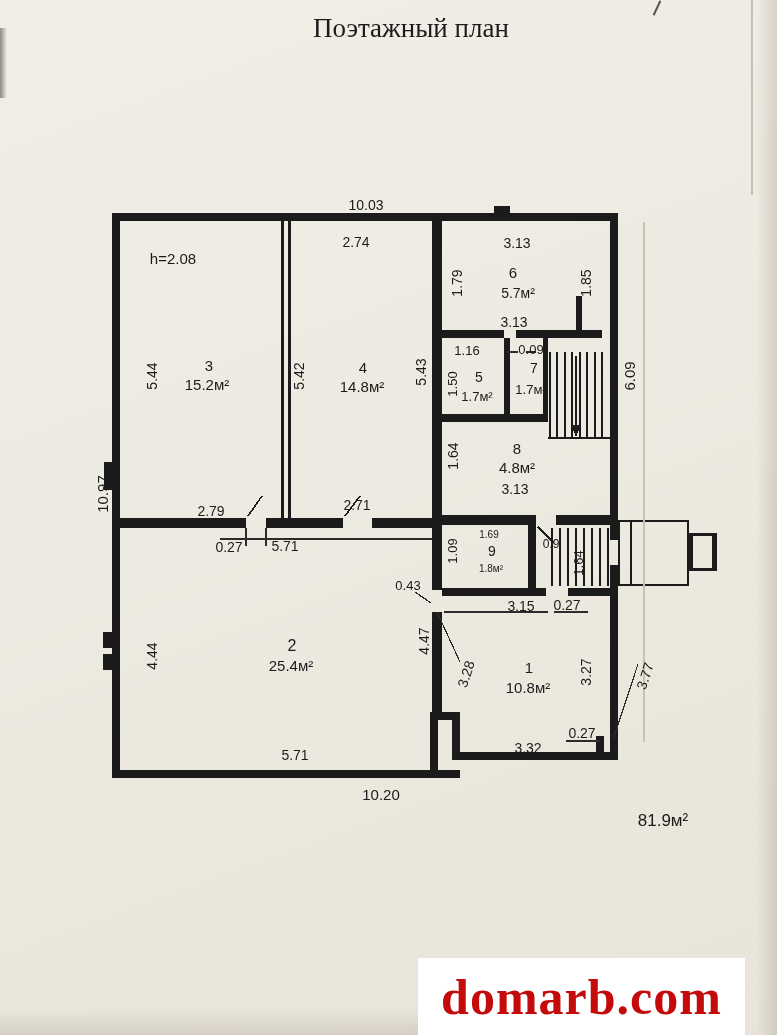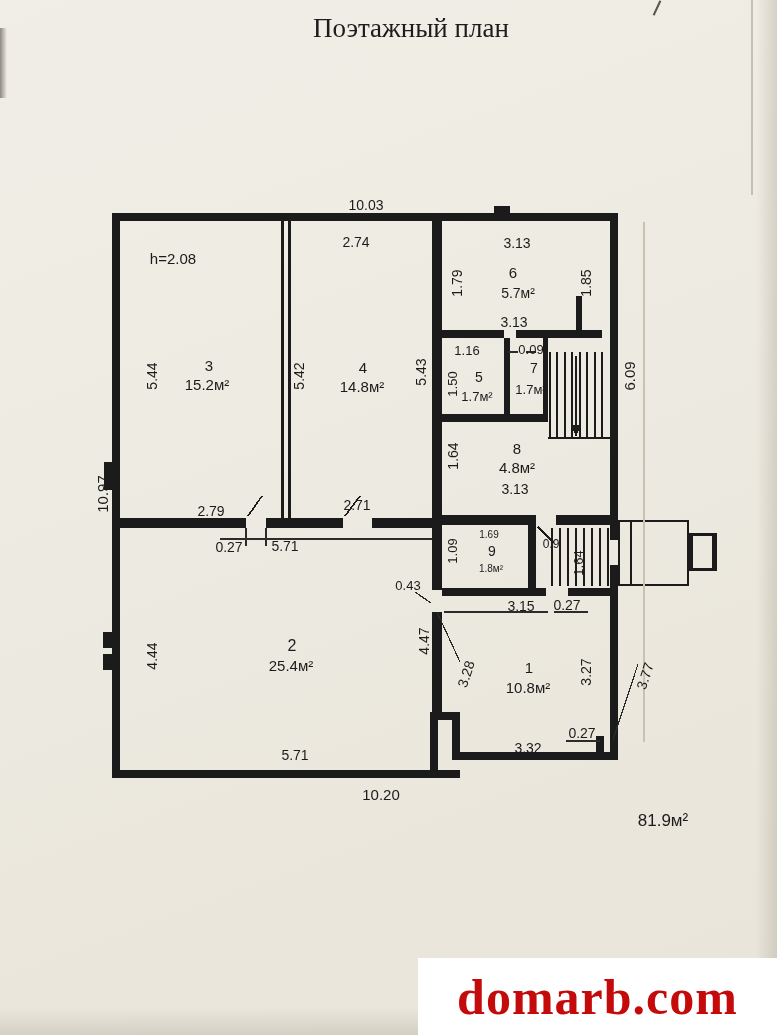--- a/index.html
+++ b/index.html
@@ -27,21 +27,21 @@
   }
   #plan-svg{position:absolute;left:0;top:0;z-index:2;}
   #plan-labels{position:absolute;left:0;top:0;width:632px;height:1035px;z-index:3;}
   .plabel{
     position:absolute;
     font-family:"Liberation Sans","DejaVu Sans",sans-serif;
     font-size:14px;color:#1b1b1b;
     white-space:nowrap;line-height:1;
   }
   .watermark{
-    position:absolute;left:418px;top:958px;width:359px;height:77px;
+    position:absolute;left:418px;top:958px;width:327px;height:77px;
     background:#ffffff;z-index:6;
     display:flex;align-items:center;justify-content:center;
   }
   .watermark span{
     font-family:"Liberation Serif","DejaVu Serif",serif;
     font-weight:700;font-size:50px;color:#c40a0a;letter-spacing:1px;
   }
   .edge-smudge-left{
     position:absolute;left:0;top:28px;width:7px;height:70px;z-index:1;
     background:linear-gradient(to right,rgba(60,55,45,.55),rgba(60,55,45,0));

